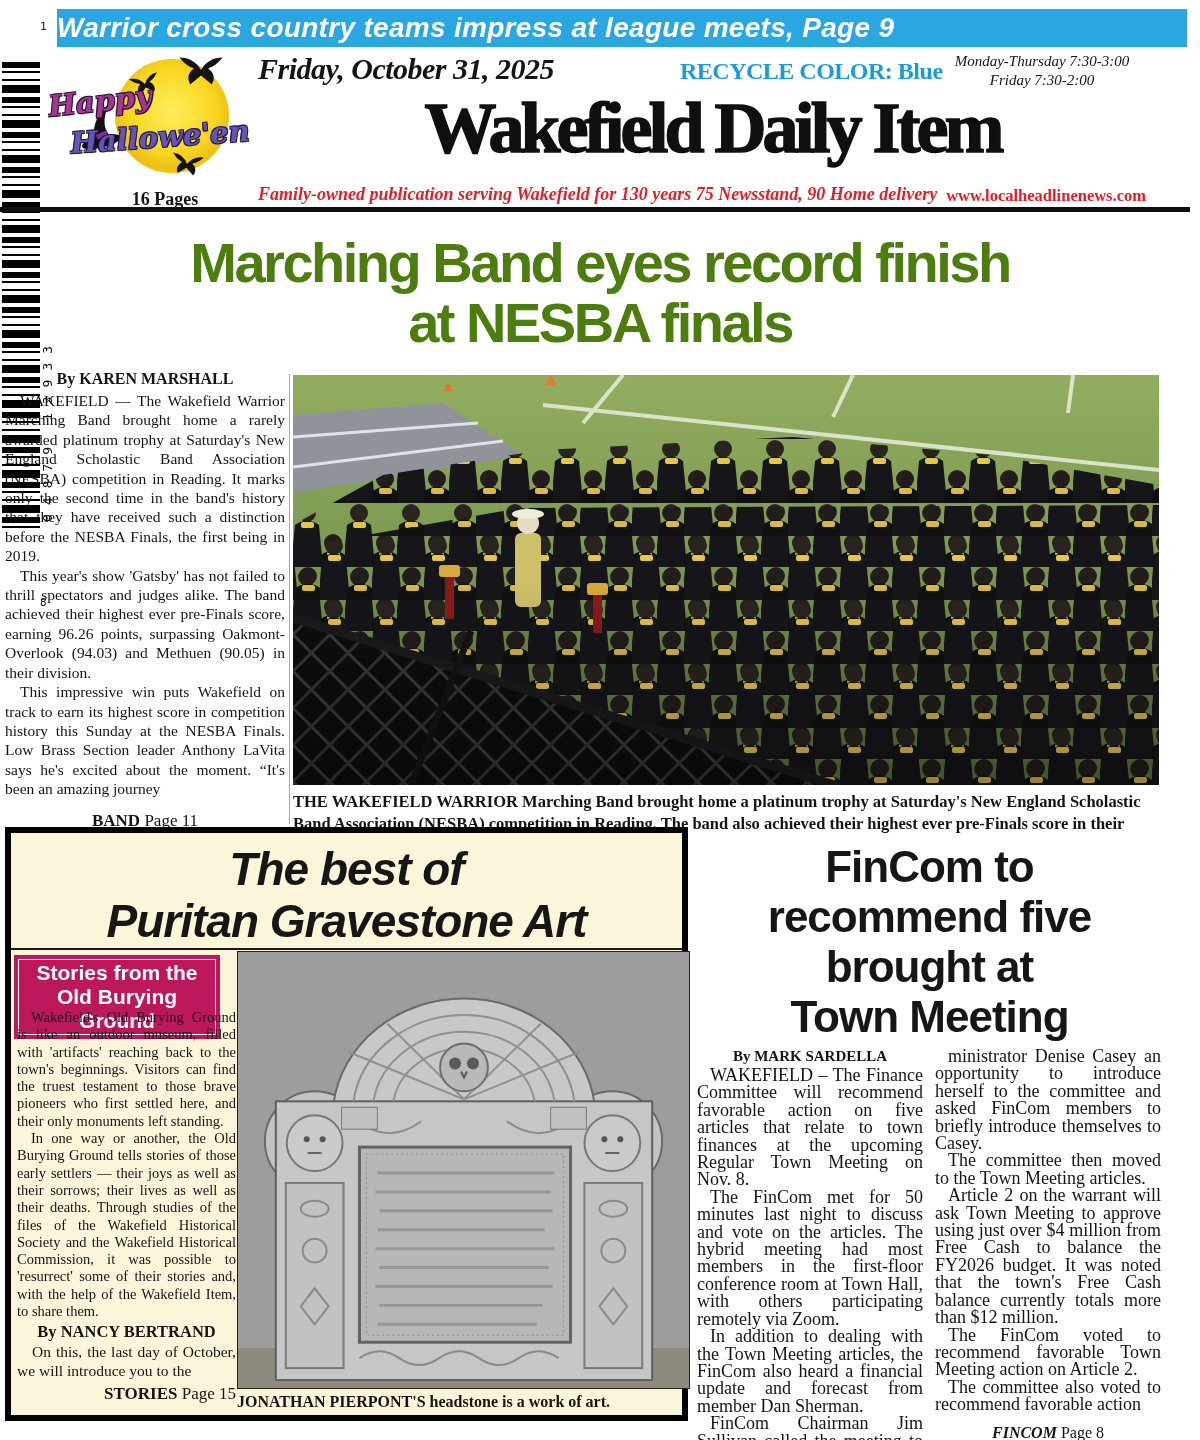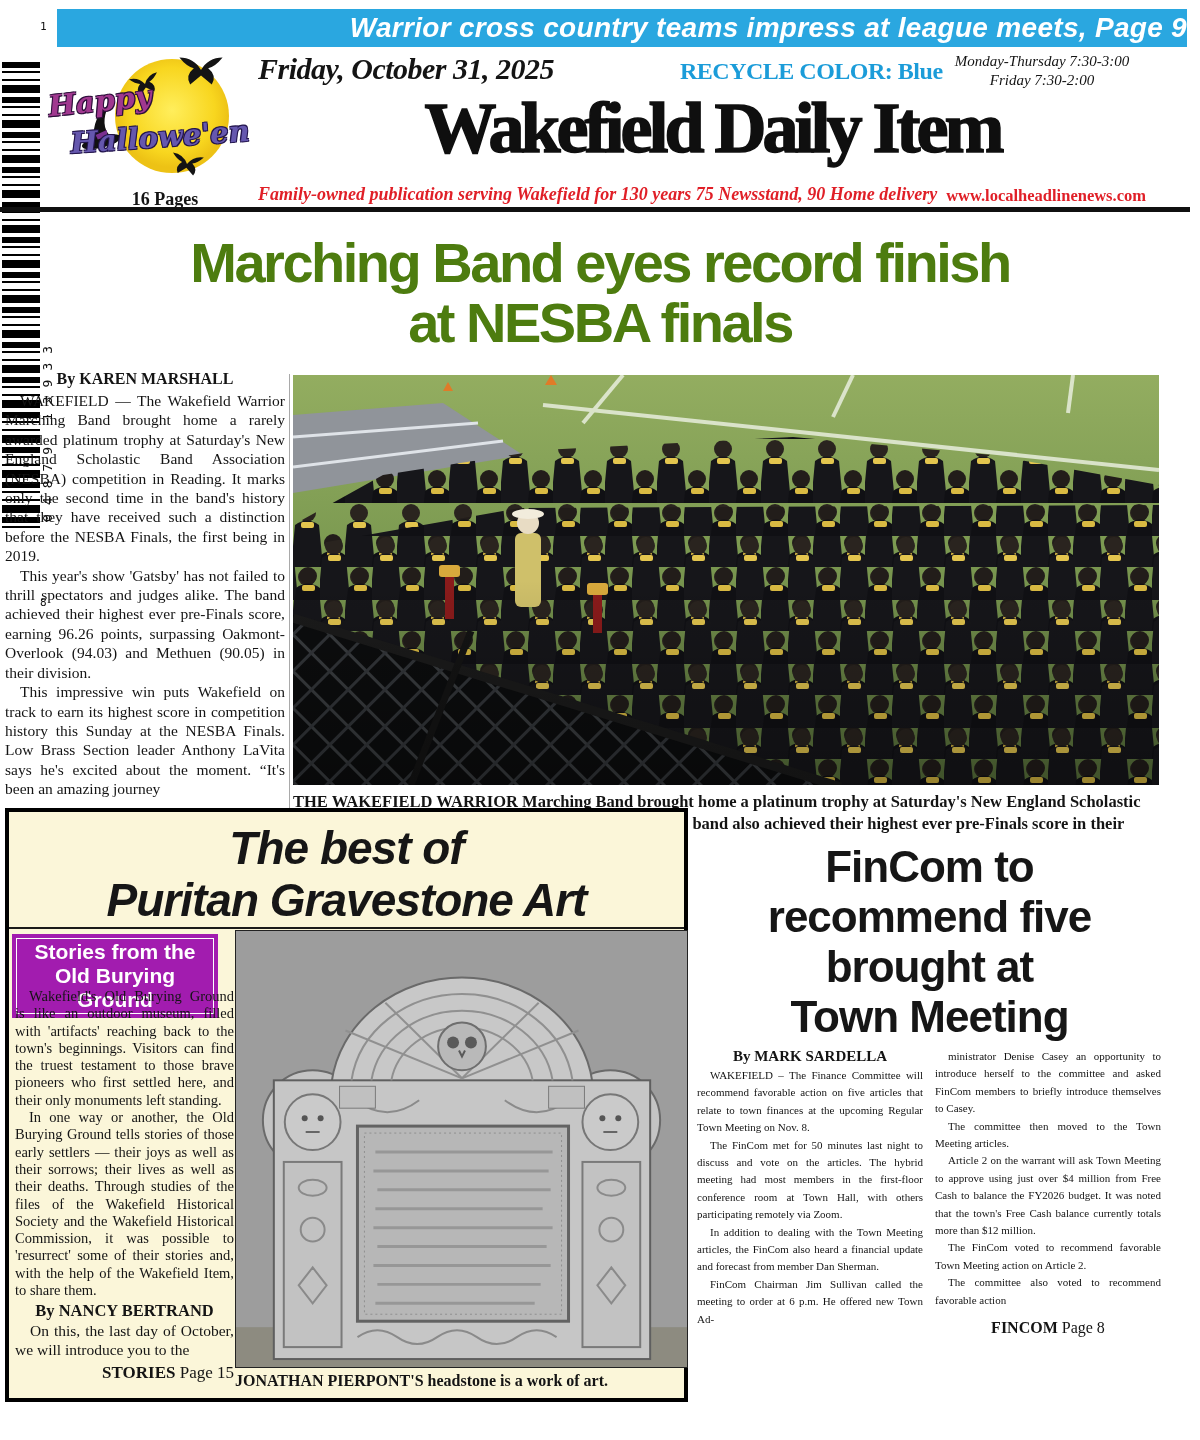--- a/index.html
+++ b/index.html
@@ -12,21 +12,21 @@
     background:repeating-linear-gradient(180deg,#000 0 6px,#fff 6px 9px,#000 9px 11px,#fff 11px 17px,#000 17px 19px,#fff 19px 23px,#000 23px 31px,#fff 31px 35px);}
   .barcode-num{left:40px;top:72px;height:450px;writing-mode:vertical-rl;transform:rotate(180deg);
     font-family:"DejaVu Sans Mono",monospace;font-size:13px;letter-spacing:9px;color:#111;}
   .barcode-d{font-family:"DejaVu Sans Mono",monospace;font-size:11px;color:#111;}
   .bd-top{left:40px;top:20px;}
   .bd-bot{left:40px;top:596px;}
 
   
   .banner{left:57px;top:9px;width:1130px;height:38px;background:#2aa7e0;color:#fff;
     font-family:"Liberation Sans",sans-serif;font-style:italic;font-weight:bold;font-size:28px;
-    line-height:38px;text-align:right;letter-spacing:.3px;}
+    line-height:38px;text-align:left;letter-spacing:.3px;}
 
   
   .halloween{left:75px;top:48px;width:180px;height:140px;}
   .hw-word1{left:30px;top:84px;width:140px;text-align:center;transform:rotate(-6deg);
     font-family:"DejaVu Serif",serif;font-style:italic;font-weight:bold;font-size:29px;color:#a0388f;
     text-shadow:1px 1px 0 #2c0f3a,-1px -1px 0 #2c0f3a,1px -1px 0 #2c0f3a,-1px 1px 0 #2c0f3a;}
   .hw-word2{left:62px;top:120px;width:196px;text-align:center;transform:rotate(-4deg);
     font-family:"DejaVu Serif",serif;font-style:italic;font-weight:bold;font-size:29px;color:#6557ae;
     text-shadow:1px 1px 0 #23154d,-1px -1px 0 #23154d,1px -1px 0 #23154d,-1px 1px 0 #23154d;}
   .pages-count{left:75px;top:189px;width:180px;text-align:center;font-weight:bold;font-size:18px;}
@@ -50,49 +50,49 @@
   .lead-col p{font-size:15.5px;line-height:19.4px;text-align:justify;text-indent:15px;margin:0;}
   .jump{margin-top:12px;text-align:center;font-size:17px;}
   .jump .jb{font-weight:bold;}
   .vline{left:289px;top:374px;width:1px;height:450px;background:#a9a9a9;}
 
   .band-photo{left:293px;top:375px;width:866px;height:410px;}
   .band-photo svg{display:block;width:100%;height:100%;}
   .lead-caption{left:293px;top:791px;width:866px;font-weight:bold;font-size:16.5px;line-height:22px;}
 
   
-  .feature-box{left:5px;top:808px;width:683px;height:594px;background:#fbf6d9;
-    border:4px solid #000000;box-sizing:border-box;}
+  .feature-box{left:5px;top:827px;width:683px;height:594px;background:#fbf6d9;
+    border:6px solid #000000;box-sizing:border-box;}
   .f-headline{position:absolute;left:0;top:10px;width:100%;text-align:center;
     font-family:"Liberation Sans",sans-serif;font-style:italic;font-weight:bold;
     font-size:46px;line-height:52px;letter-spacing:-1px;color:#161616;}
   .f-rule{position:absolute;left:0;top:115px;width:100%;height:2px;background:#1a1a1a;}
-  .kicker{position:absolute;left:3px;top:122px;width:206px;background:#a21caf;padding:4px;box-sizing:border-box;}
+  .kicker{position:absolute;left:3px;top:122px;width:206px;background:#be185d;padding:4px;box-sizing:border-box;}
   .kicker-inner{border:1.5px solid #fff;padding:1px 0;color:#fff;text-align:center;
     font-family:"Liberation Sans",sans-serif;font-weight:bold;font-size:21px;line-height:24px;}
   .f-text{position:absolute;left:6px;top:176px;width:219px;}
   .f-text p.it{font-size:14.5px;line-height:17.3px;text-align:justify;text-indent:14px;margin:0;}
   .f-byline{text-align:center;font-weight:bold;font-size:16.5px;margin:2px 0 0 0;}
   .f-par{font-size:15.5px;line-height:19px;text-align:justify;text-indent:15px;margin:0;}
   .f-jump{text-align:right;font-size:17px;margin-top:4px;}
   .f-jump .jb{font-weight:bold;}
   .grave-photo{position:absolute;left:226px;top:118px;width:453px;height:438px;border:1px solid #222;box-sizing:border-box;}
   .grave-photo svg{display:block;width:100%;height:100%;}
   .grave-caption{position:absolute;left:226px;top:560px;width:453px;font-weight:bold;font-size:16px;}
 
   
   .fincom{left:697px;top:842px;width:465px;}
   .fc-headline{text-align:center;font-family:"Liberation Sans",sans-serif;font-weight:bold;
     font-size:44px;line-height:50px;letter-spacing:-1px;color:#161616;}
   .fc-cols{display:flex;gap:12px;margin-top:6px;}
   .fc-col{width:226px;}
   .fc-byline{text-align:center;font-weight:bold;font-size:15px;margin:0 0 2px 0;}
-  .fc-col p{font-size:11px;line-height:17.4px;text-align:justify;text-indent:13px;margin:0;}
+  .fc-col p{font-size:18px;line-height:17.4px;text-align:justify;text-indent:13px;margin:0;}
   .fc-jump{text-align:center;font-size:16px;margin-top:10px;}
-  .fc-jump .jb{font-weight:bold;}
+  .fc-jump .jb{font-weight:bold;font-style:italic;}
 </style>
 </head>
 <body>
 
 <div class="page">
 
   <div class="abs barcode-strip"></div>
   <div class="abs barcode-d bd-top">1</div>
   <div class="abs barcode-num">04879 13933</div>
   <div class="abs barcode-d bd-bot">8</div>

